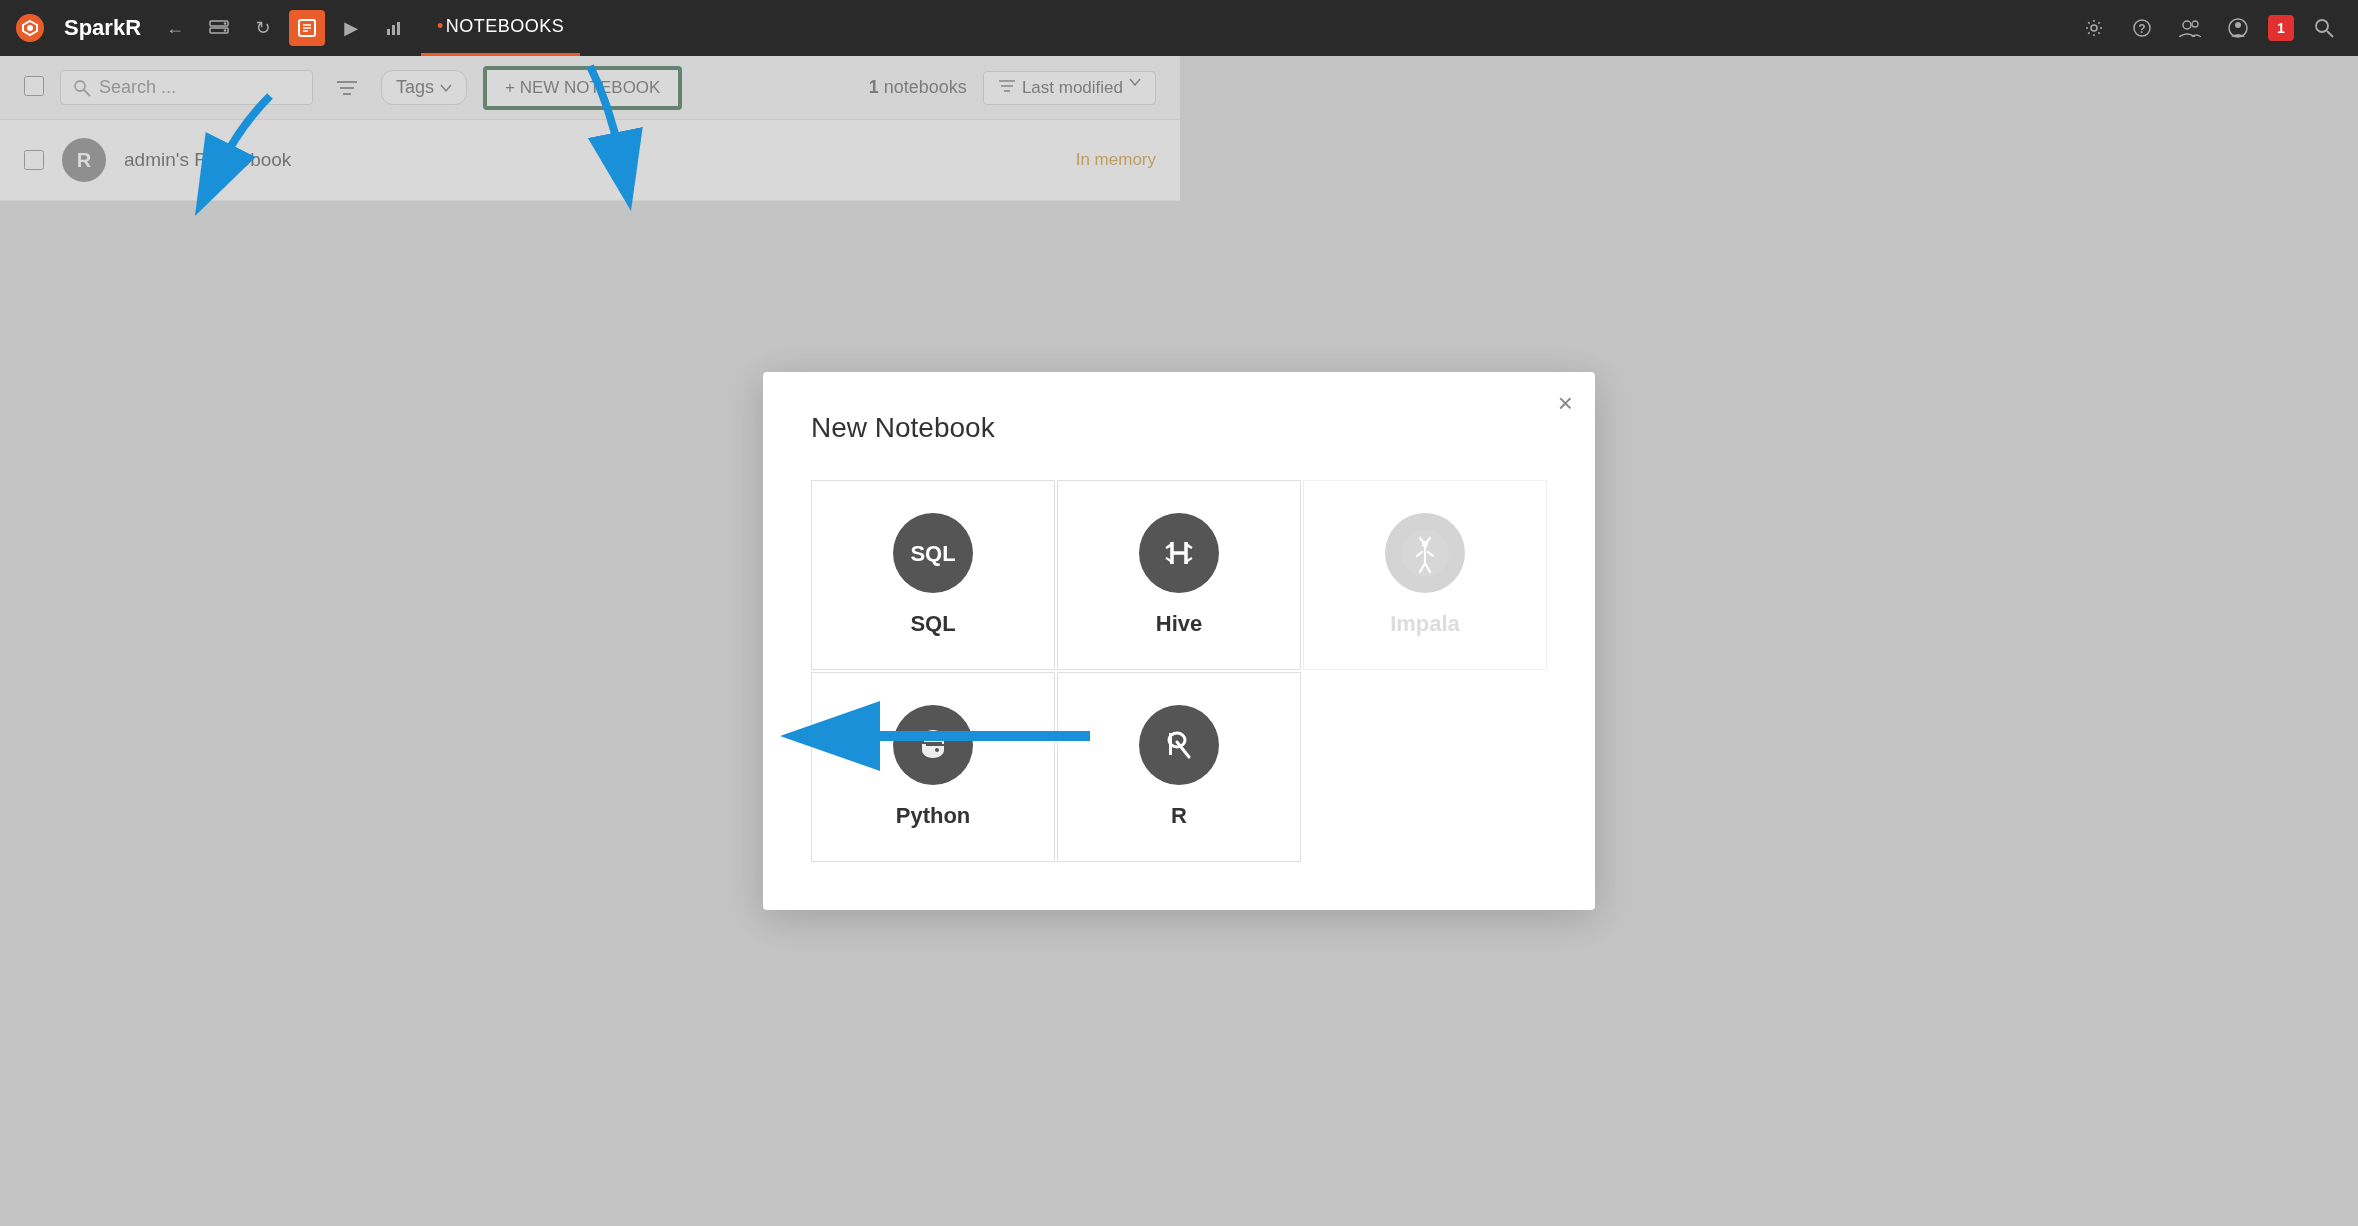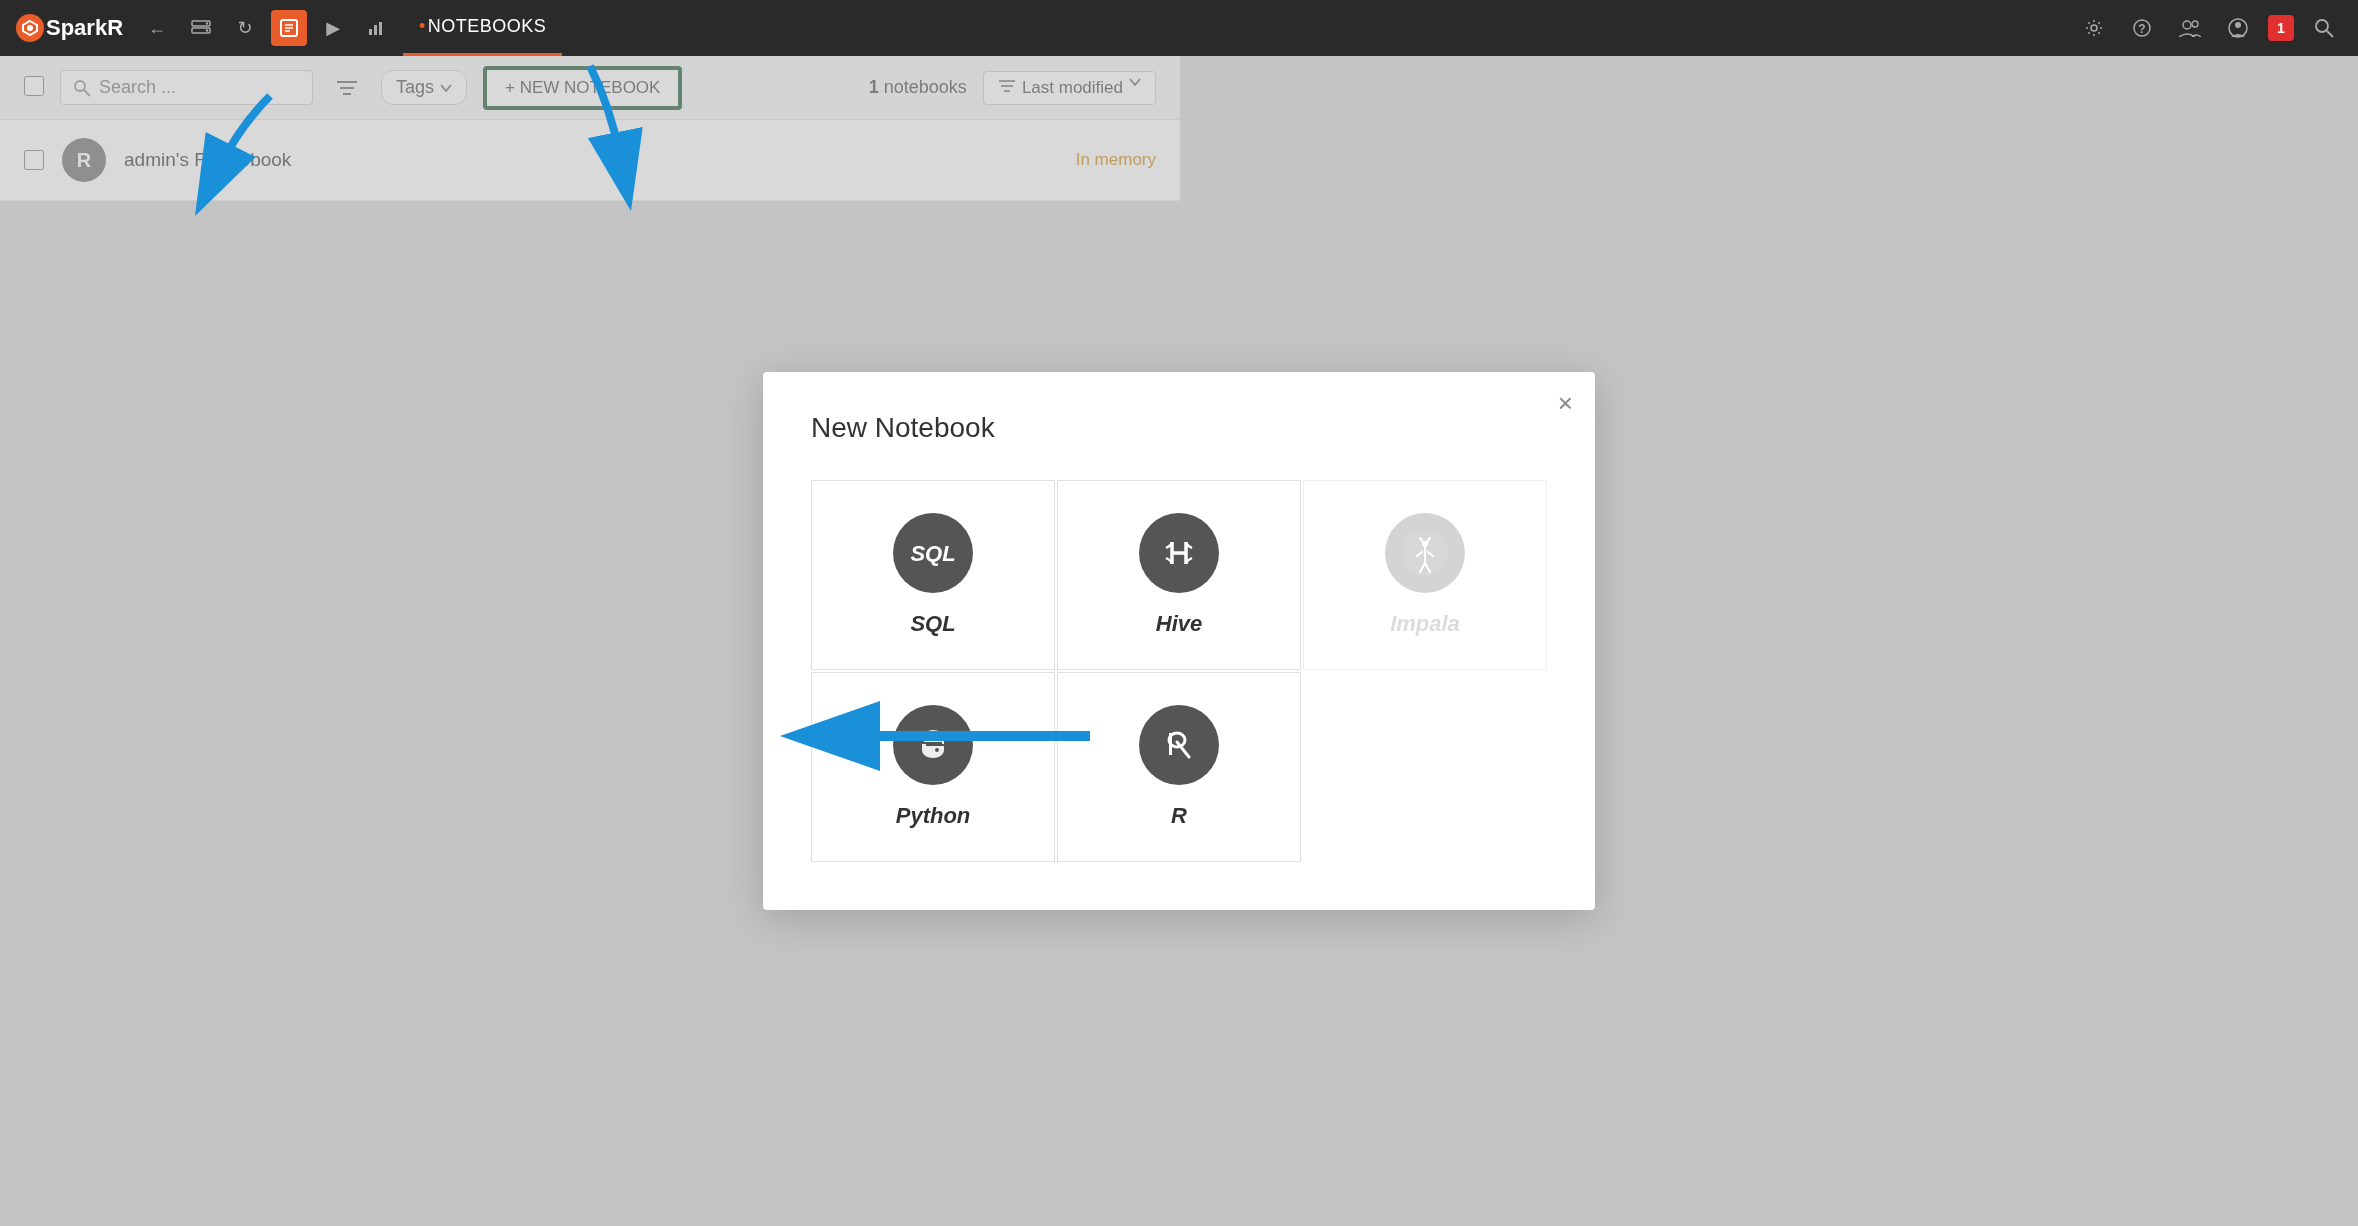--- a/index.html
+++ b/index.html
@@ -22,21 +22,21 @@
       gap: 8px;
       position: relative;
     }
     .nav-brand {
       color: #fff;
       font-size: 22px;
       font-weight: 600;
       margin-right: 8px;
       display: flex;
       align-items: center;
-      gap: 2px;
+      gap: 20px;
     }
     .nav-brand-icon {
       width: 28px; height: 28px;
       background: #e85d2a;
       border-radius: 50%;
       display: flex; align-items: center; justify-content: center;
       color: white; font-size: 14px; font-weight: bold;
     }
     .nav-icon-btn {
       width: 36px; height: 36px;
@@ -222,21 +222,20 @@
       color: #888;
       cursor: pointer;
       line-height: 1;
       background: none;
       border: none;
     }
     .notebook-types {
       display: grid;
       grid-template-columns: 1fr 1fr 1fr;
       gap: 2px;
-      font-style: italic;
     }
     .notebook-type {
       border: 1px solid #e0e0e0;
       display: flex;
       flex-direction: column;
       align-items: center;
       justify-content: center;
       padding: 32px 20px;
       cursor: pointer;
       transition: background 0.15s;

